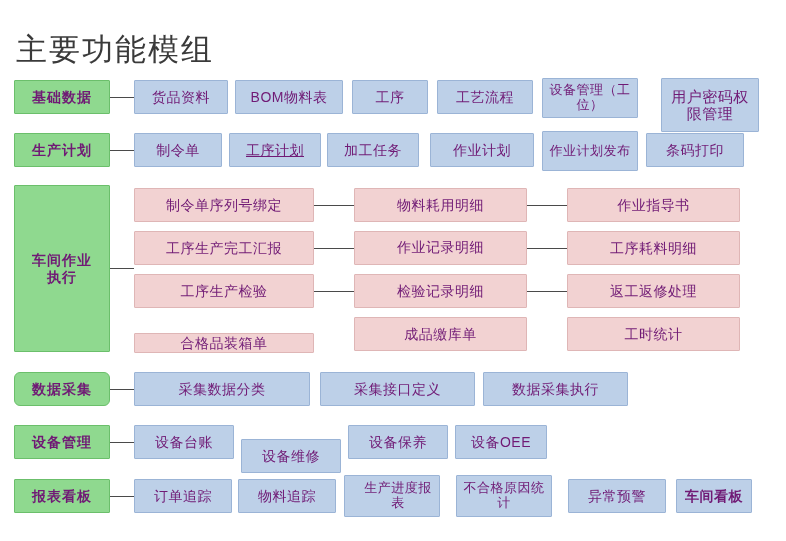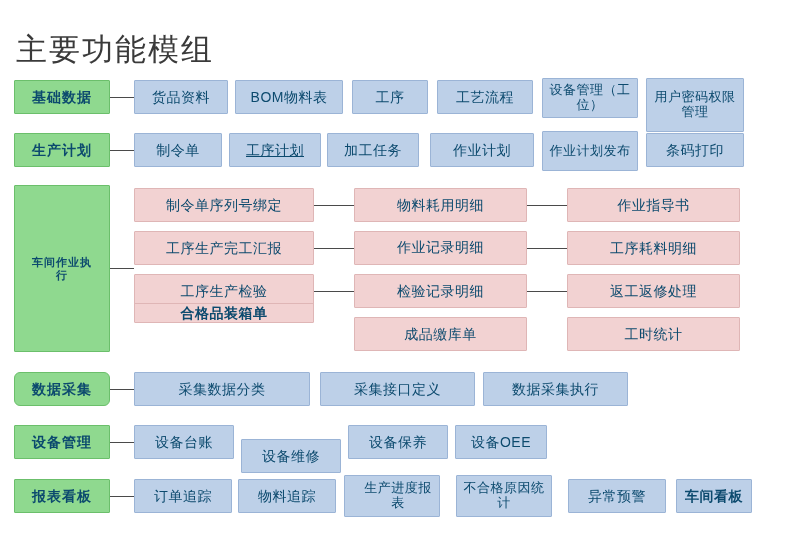--- a/index.html
+++ b/index.html
@@ -32,21 +32,21 @@
     height: 541px;
   }
   .node {
     position: absolute;
     box-sizing: border-box;
     display: flex;
     align-items: center;
     justify-content: center;
     text-align: center;
     font-size: 14px;
-    color: #0c4a6e;
+    color: #701a75;
     line-height: 1.15;
     border-radius: 1px;
     padding: 0 4px;
   }
   .cat {
     background: #8fd98f;
     border: 1px solid #6bbf6b;
     font-weight: bold;
     letter-spacing: 1px;
   }
@@ -86,21 +86,21 @@
   </div>
   <div class="node blue" style="left:352px; top:80px; width:76px; height:34px;">
     <span>工序</span>
   </div>
   <div class="node blue" style="left:437px; top:80px; width:96px; height:34px;">
     <span>工艺流程</span>
   </div>
   <div class="node blue" style="left:542px; top:78px; width:96px; height:40px; font-size:13px;">
     <span>设备管理（工位）</span>
   </div>
-  <div class="node blue" style="left:646px; top:78px; width:98px; height:54px; font-size:13px;">
+  <div class="node blue" style="left:661px; top:78px; width:98px; height:54px; font-size:15px;">
     <span>用户密码权限管理</span>
   </div>
 
   <div class="node cat" style="left:14px; top:133px; width:96px; height:34px;">
     <span>生产计划</span>
   </div>
   <div class="conn h" style="left:110px; top:150px; width:24px;"></div>
 
   <div class="node blue" style="left:134px; top:133px; width:88px; height:34px;">
     <span>制令单</span>
@@ -114,21 +114,21 @@
   <div class="node blue" style="left:430px; top:133px; width:104px; height:34px;">
     <span>作业计划</span>
   </div>
   <div class="node blue" style="left:542px; top:131px; width:96px; height:40px; font-size:13px;">
     <span>作业计划发布</span>
   </div>
   <div class="node blue" style="left:646px; top:133px; width:98px; height:34px;">
     <span>条码打印</span>
   </div>
 
-  <div class="node cat" style="left:14px; top:185px; width:96px; height:167px; font-size:11px;">
+  <div class="node cat" style="left:14px; top:185px; width:96px; height:167px; font-size:14px;">
     <span style="display:block; width:70px;">车间作业执行</span>
   </div>
   <div class="conn h" style="left:110px; top:268px; width:24px;"></div>
 
   <div class="conn h" style="left:314px; top:205px; width:40px;"></div>
   <div class="conn h" style="left:314px; top:248px; width:40px;"></div>
   <div class="conn h" style="left:314px; top:291px; width:40px;"></div>
   <div class="conn h" style="left:527px; top:205px; width:40px;"></div>
   <div class="conn h" style="left:527px; top:248px; width:40px;"></div>
   <div class="conn h" style="left:527px; top:291px; width:40px;"></div>
@@ -156,21 +156,21 @@
   <div class="node pink" style="left:134px; top:274px; width:180px; height:34px;">
     <span>工序生产检验</span>
   </div>
   <div class="node pink" style="left:354px; top:274px; width:173px; height:34px;">
     <span>检验记录明细</span>
   </div>
   <div class="node pink" style="left:567px; top:274px; width:173px; height:34px;">
     <span>返工返修处理</span>
   </div>
 
-  <div class="node pink" style="left:134px; top:303px; width:180px; height:20px;font-weight:bold;">
+  <div class="node pink" style="left:134px; top:333px; width:180px; height:20px;">
     <span>合格品装箱单</span>
   </div>
   <div class="node pink" style="left:354px; top:317px; width:173px; height:34px;">
     <span>成品缴库单</span>
   </div>
   <div class="node pink" style="left:567px; top:317px; width:173px; height:34px;">
     <span>工时统计</span>
   </div>
 
   <div class="node cat" style="left:14px; top:372px; width:96px; height:34px;border-radius:6px;">

